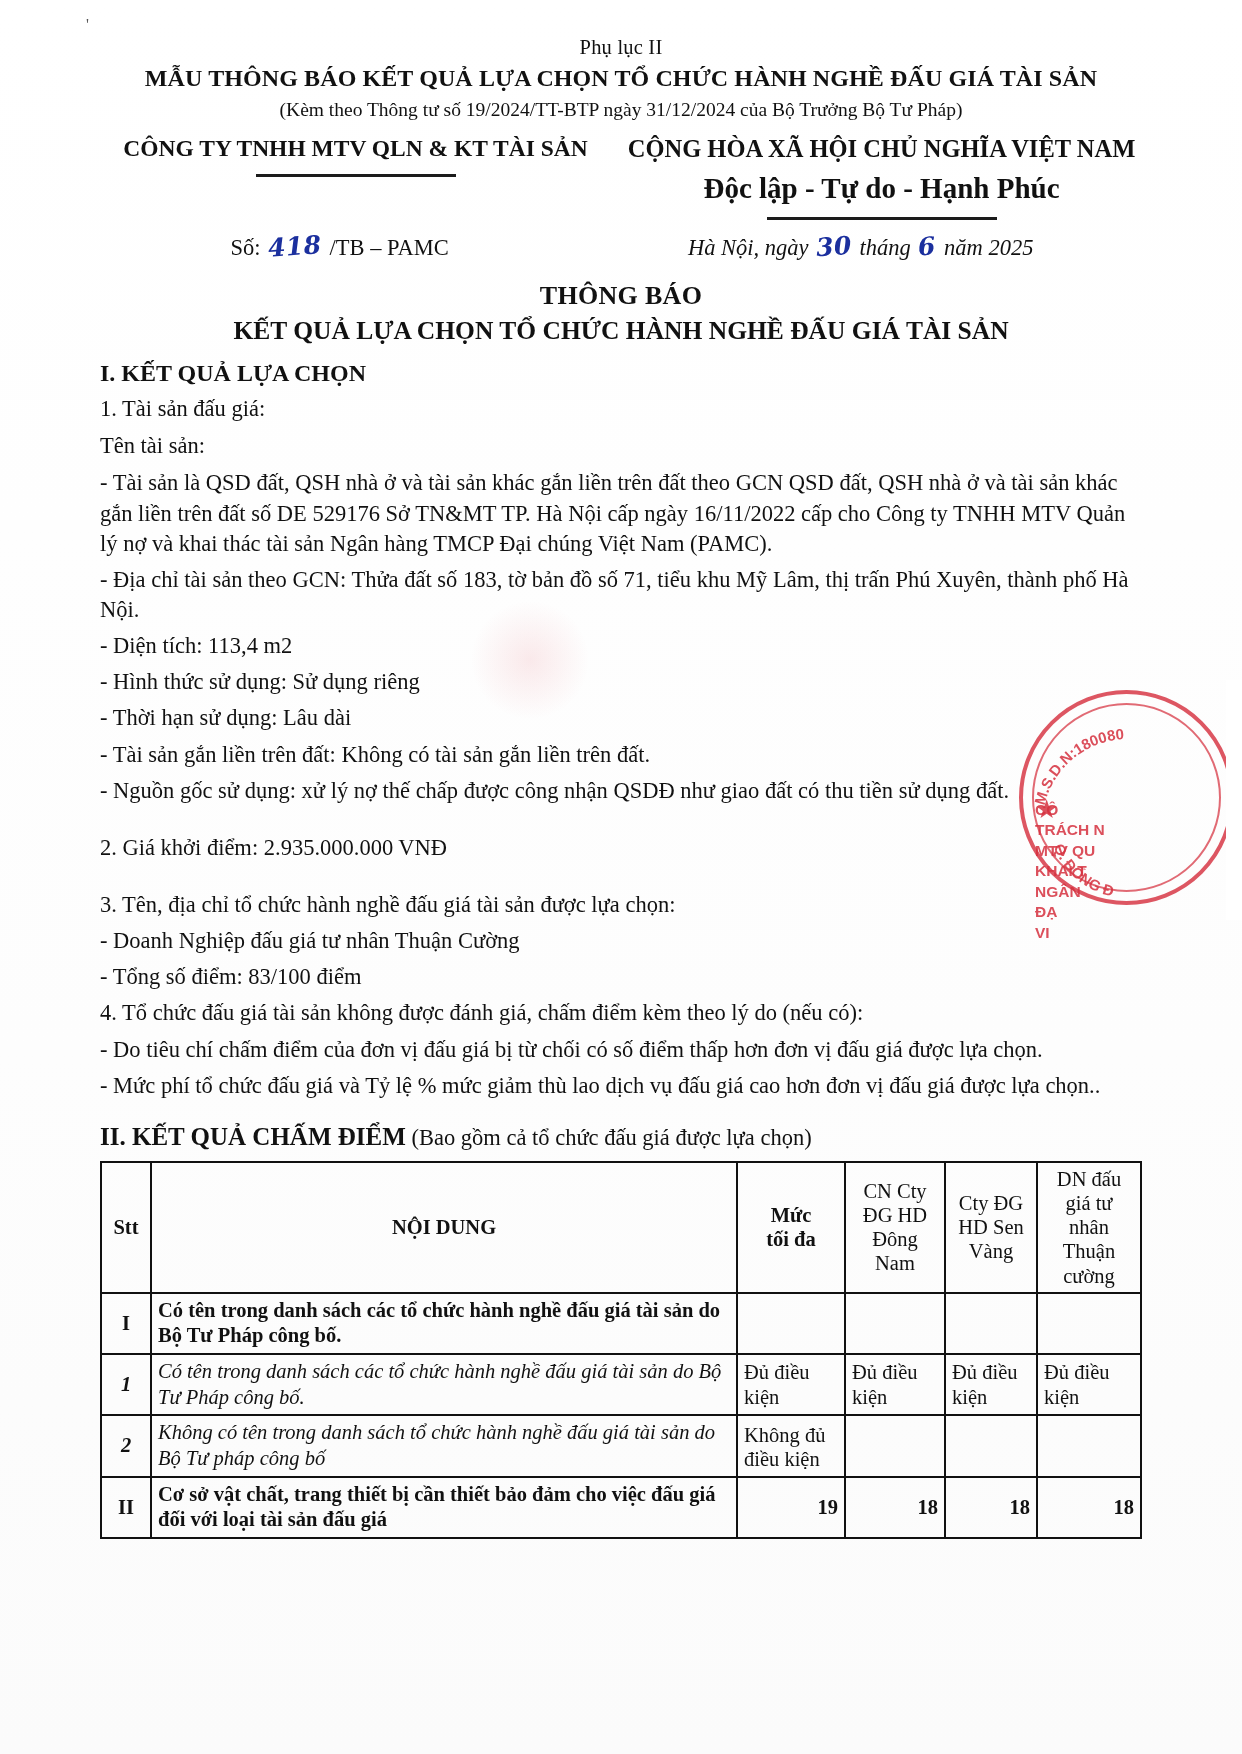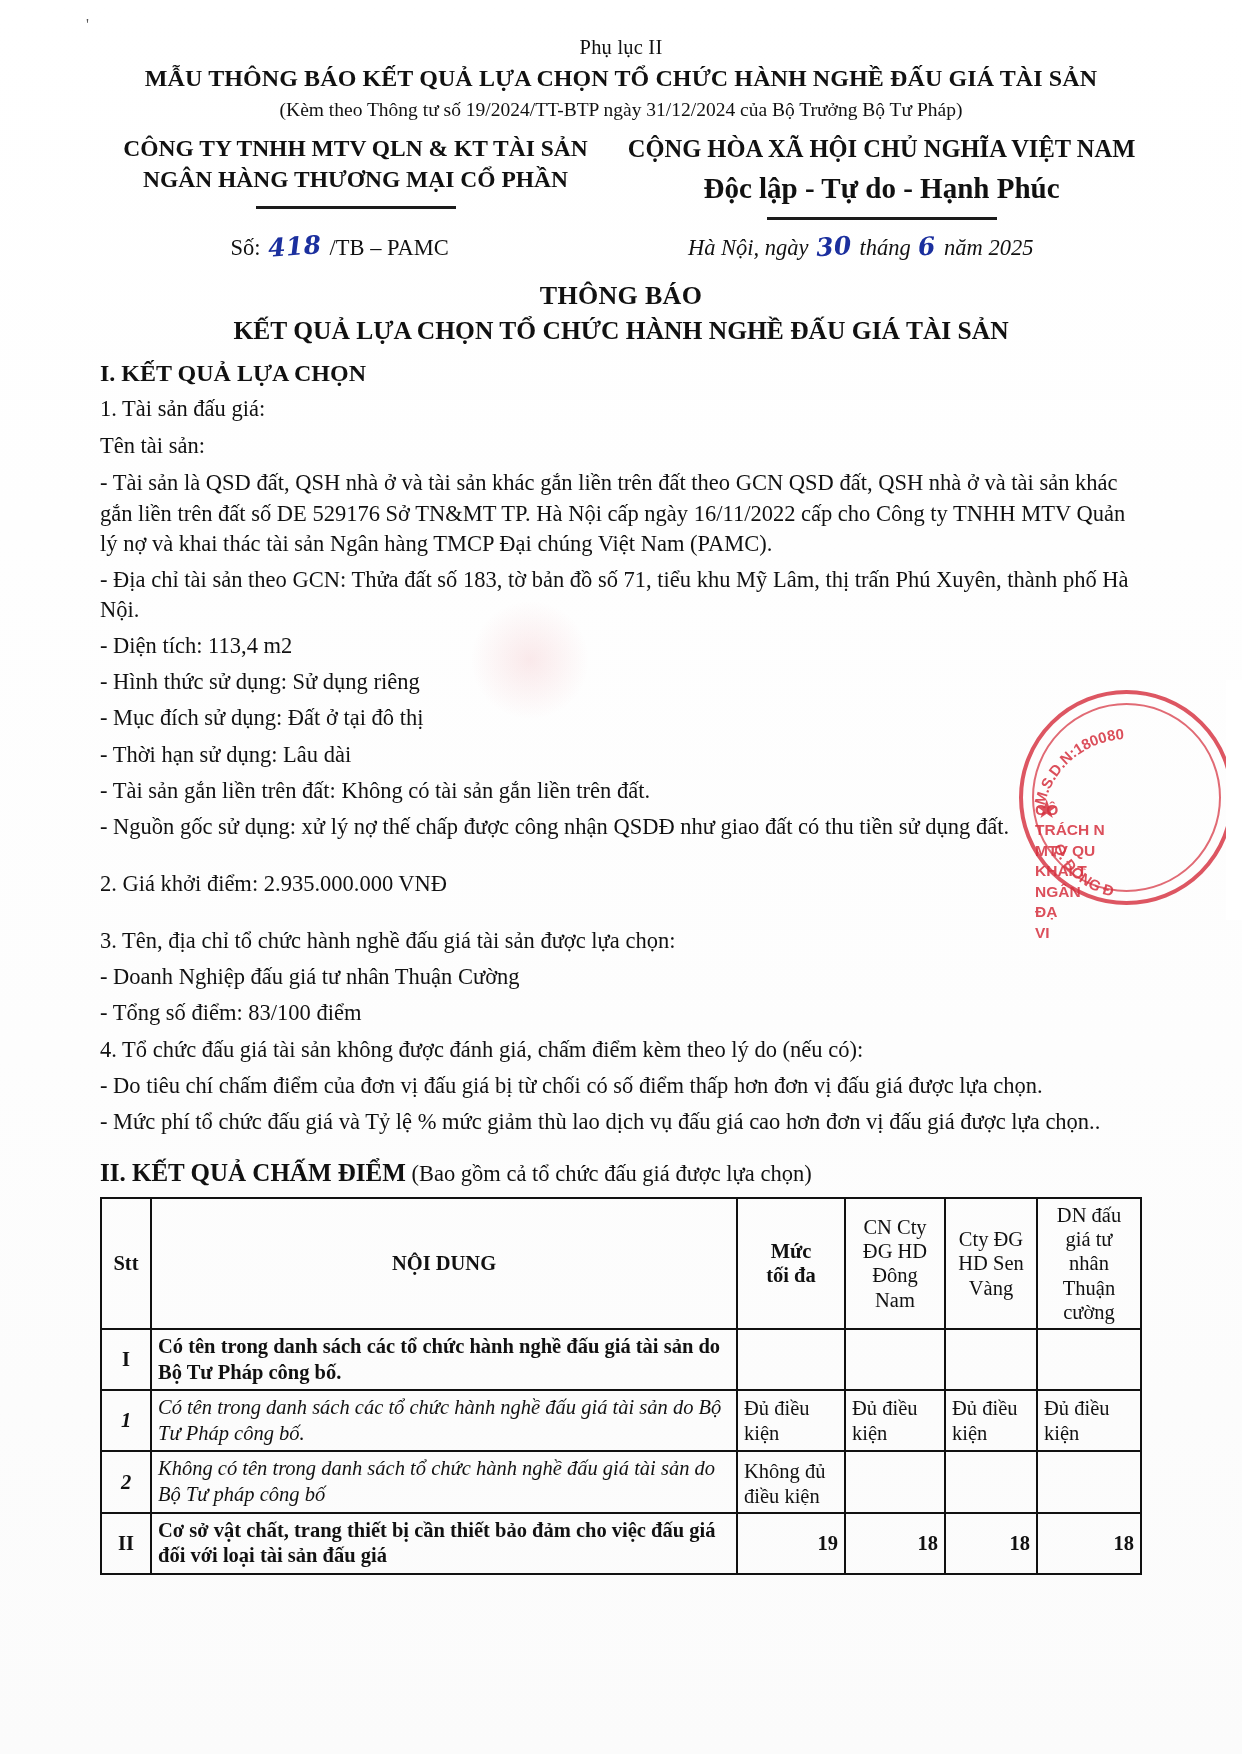--- a/index.html
+++ b/index.html
@@ -240,21 +240,20 @@
 
   <div class="corner-mark">'</div>
 
   <div class="appendix">Phụ lục II</div>
   <div class="form-title">MẪU THÔNG BÁO KẾT QUẢ LỰA CHỌN TỔ CHỨC HÀNH NGHỀ ĐẤU GIÁ TÀI SẢN</div>
   <div class="circular">(Kèm theo Thông tư số 19/2024/TT-BTP ngày 31/12/2024 của Bộ Trưởng Bộ Tư Pháp)</div>
 
   <div class="org-row">
     <div class="org-left">
       <div class="l">CÔNG TY TNHH MTV QLN &amp; KT TÀI SẢN</div>
-      <div class="l">NGÂN HÀNG THƯƠNG MẠI CỔ PHẦN</div>
       <div class="rule rule-left"></div>
     </div>
     <div class="org-right">
       <div class="l l1">CỘNG HÒA XÃ HỘI CHỦ NGHĨA VIỆT NAM</div>
       <div class="l l2">Độc lập - Tự do - Hạnh Phúc</div>
       <div class="rule rule-right"></div>
     </div>
   </div>
 
   <div class="numdate">
@@ -276,21 +275,20 @@
   <div class="bigtitle">THÔNG BÁO</div>
   <div class="bigsub">KẾT QUẢ LỰA CHỌN TỔ CHỨC HÀNH NGHỀ ĐẤU GIÁ TÀI SẢN</div>
 
   <div class="sec-head">I. KẾT QUẢ LỰA CHỌN</div>
   <p class="b">1. Tài sản đấu giá:</p>
   <p class="b">Tên tài sản:</p>
   <p class="b">- Tài sản là QSD đất, QSH nhà ở và tài sản khác gắn liền trên đất theo GCN QSD đất, QSH nhà ở và tài sản khác gắn liền trên đất số DE 529176 Sở TN&amp;MT TP. Hà Nội cấp ngày 16/11/2022 cấp cho Công ty TNHH MTV Quản lý nợ và khai thác tài sản Ngân hàng TMCP Đại chúng Việt Nam (PAMC).</p>
   <p class="b tight">- Địa chỉ tài sản theo GCN: Thửa đất số 183, tờ bản đồ số 71, tiểu khu Mỹ Lâm, thị trấn Phú Xuyên, thành phố Hà Nội.</p>
   <p class="b tight">- Diện tích: 113,4 m2</p>
   <p class="b tight">- Hình thức sử dụng: Sử dụng riêng</p>
-  <p class="b tight">- Mục đích sử dụng: Đất ở tại đô thị</p>
   <p class="b tight">- Thời hạn sử dụng: Lâu dài</p>
   <p class="b tight">- Tài sản gắn liền trên đất: Không có tài sản gắn liền trên đất.</p>
   <p class="b tight">- Nguồn gốc sử dụng: xử lý nợ thế chấp được công nhận QSDĐ như giao đất có thu tiền sử dụng đất.</p>
 
   <div class="gap"></div>
 
   <p class="b">2. Giá khởi điểm: 2.935.000.000 VNĐ</p>
 
   <div class="gap"></div>
 

